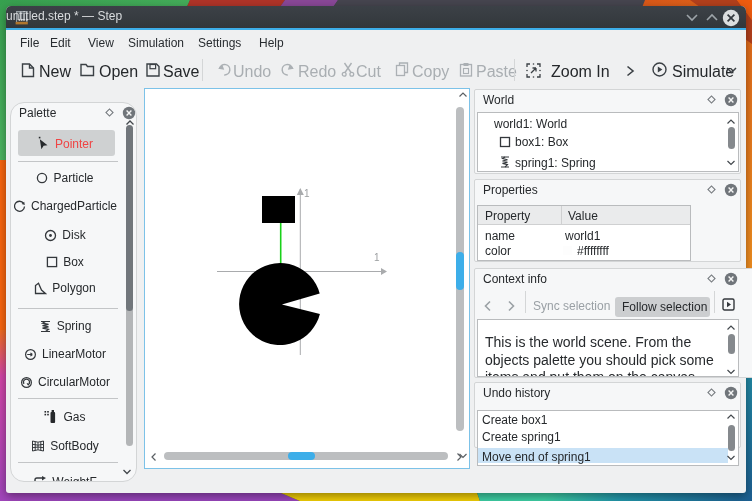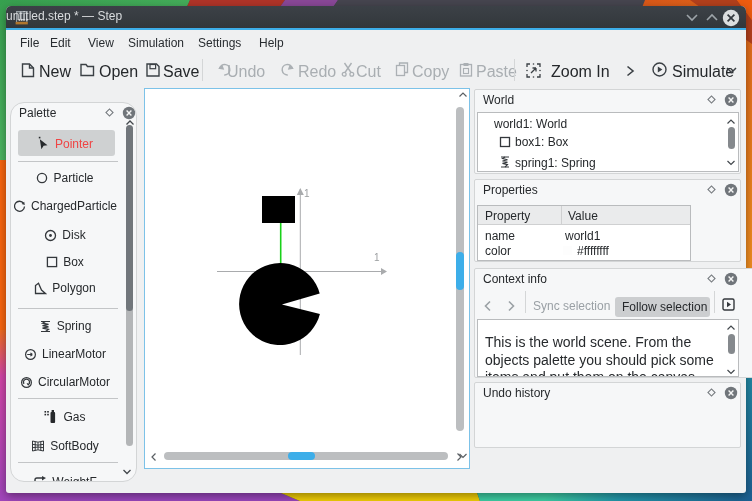--- a/index.html
+++ b/index.html
@@ -102,21 +102,21 @@
  <svg class="abs" style="left:140px;top:57px" width="14" height="14" viewBox="0 0 14 14">
       <path d="M1 1 h9.5 L13 3.5 V13 H1 z" fill="none" stroke="#3b4045" stroke-width="1.4"></path>
       <rect x="4" y="1.5" width="5.6" height="4.2" fill="none" stroke="#3b4045" stroke-width="1.2"></rect>
     </svg>
  <div class="tbtn" style="left:157px">Save</div>
  <div class="tsep" style="left:196px"></div>
  <svg class="abs" style="left:211px;top:57px" width="15" height="14" viewBox="0 0 15 14">
       <path d="M5.2 1.2 L1.2 5.8 L7.2 6.8 z" fill="#abb0b4"></path>
       <path d="M2.6 5.4 A5.2 5.2 0 1 1 7.2 11.9" fill="none" stroke="#abb0b4" stroke-width="1.5"></path>
     </svg>
- <div class="tbtn dis" style="left:221px">Undo</div>
+ <div class="tbtn dis" style="left:227px">Undo</div>
  <svg class="abs" style="left:274px;top:57px" width="15" height="14" viewBox="0 0 15 14">
       <path d="M9.8 1.2 L13.8 5.8 L7.8 6.8 z" fill="#abb0b4"></path>
       <path d="M12.4 5.4 A5.2 5.2 0 1 0 7.8 11.9" fill="none" stroke="#abb0b4" stroke-width="1.5"></path>
     </svg>
  <div class="tbtn dis" style="left:292px">Redo</div>
  <svg class="abs" style="left:335px;top:56px" width="14" height="15" viewBox="0 0 14 15">
       <path d="M3.5 1 L10 10.5 M10.5 1 L4 10.5" stroke="#abb0b4" stroke-width="1.4" fill="none"></path>
       <circle cx="3.2" cy="12.2" r="1.9" fill="none" stroke="#abb0b4" stroke-width="1.3"></circle>
       <circle cx="10.8" cy="12.2" r="1.9" fill="none" stroke="#abb0b4" stroke-width="1.3"></circle>
     </svg>
@@ -408,14 +408,27 @@
 
  <div class="panel" style="left:468px;top:376px;width:267px;height:66px">
   <div class="phead">Undo history</div>
   <svg class="abs" style="left:232px;top:5px" width="9" height="9" viewBox="0 0 9 9">
         <rect x="2" y="2" width="5" height="5" fill="none" stroke="#787d81" stroke-width="1.1" transform="rotate(45 4.5 4.5)"></rect>
       </svg>
   <svg class="abs" style="left:249px;top:3px" width="14" height="14" viewBox="0 0 14 14">
         <circle cx="7" cy="7" r="6.2" fill="#70757a"></circle>
         <path d="M4.6 4.6 L9.4 9.4 M9.4 4.6 L4.6 9.4" stroke="#f4f5f5" stroke-width="1.4"></path>
       </svg>
+  <div class="pview" style="left:2px;top:27px;width:262px;height:56px;overflow:hidden">
+   <div class="row" style="left:4px;top:2px">Create box1</div>
+   <div class="row" style="left:4px;top:19px">Create spring1</div>
+   <div class="abs" style="left:0;top:36.5px;width:250px;height:15.5px;background:#c9e2f6"></div>
+   <div class="row" style="left:4px;top:39px">Move end of spring1</div>
+   <svg class="abs" style="left:248px;top:2px" width="10" height="8" viewBox="0 0 10 8">
+          <path d="M1.5 5.5 L5 2 L8.5 5.5" fill="none" stroke="#43484d" stroke-width="1.2"></path>
+        </svg>
+   <div class="abs" style="left:250px;top:14px;width:7px;height:26px;background:#85898d;border-radius:3.5px"></div>
+   <svg class="abs" style="left:248px;top:43px" width="10" height="8" viewBox="0 0 10 8">
+          <path d="M1.5 2 L5 5.5 L8.5 2" fill="none" stroke="#43484d" stroke-width="1.2"></path>
+        </svg>
+  </div>
  </div>
 </div>
 
 </body></html>

